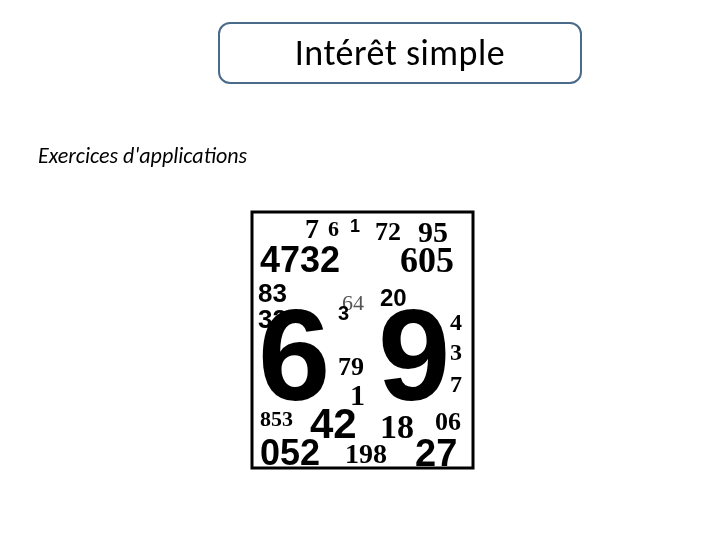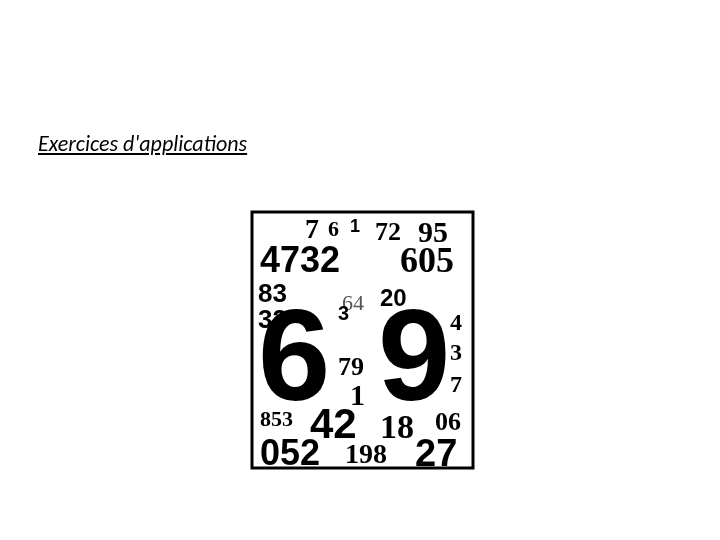--- a/index.html
+++ b/index.html
@@ -1,27 +1,30 @@
 <!DOCTYPE html>
 <html><head>
 <meta charset="utf-8">
 <style>
   html,body{margin:0;padding:0;width:720px;height:540px;background:#fff;font-family:"Calibri","Segoe UI",Arial,sans-serif;color:#000;overflow:hidden}
   .slide{position:relative;width:720px;height:540px}
   .title-box{position:absolute;left:218px;top:22px;width:360px;height:58px;border:2px solid #4a6a8a;border-radius:12px;display:flex;align-items:center;justify-content:center}
   .title-text{font-size:36px;color:#000;letter-spacing:.5px}
-  .subhead{position:absolute;left:38px;top:130px;font-size:22px;font-style:italic;text-decoration:underline}
+  .subhead{position:absolute;left:38px;top:142px;font-size:22px;font-style:italic;}
   .numbers-image{position:absolute;left:250px;top:210px;width:225px;height:260px}
   .numbers-image svg{width:100%;height:100%}
 </style>
 </head>
 <body>
 
 <div class="slide">
 
+  <div class="title-box">
+    <span class="title-text">Intérêt simple</span>
+  </div>
 
   <div class="subhead">Exercices d'applications</div>
 
   <div class="numbers-image">
     <svg viewBox="0 0 225 260" xmlns="http://www.w3.org/2000/svg">
       <rect x="0" y="0" width="225" height="260" fill="#ffffff"></rect>
 
       <rect x="2" y="2" width="221" height="256" fill="none" stroke="#000" stroke-width="3"></rect>
 
       <text x="55" y="28" font-family="Georgia,serif" font-size="28" font-weight="900" fill="#000">7</text>

